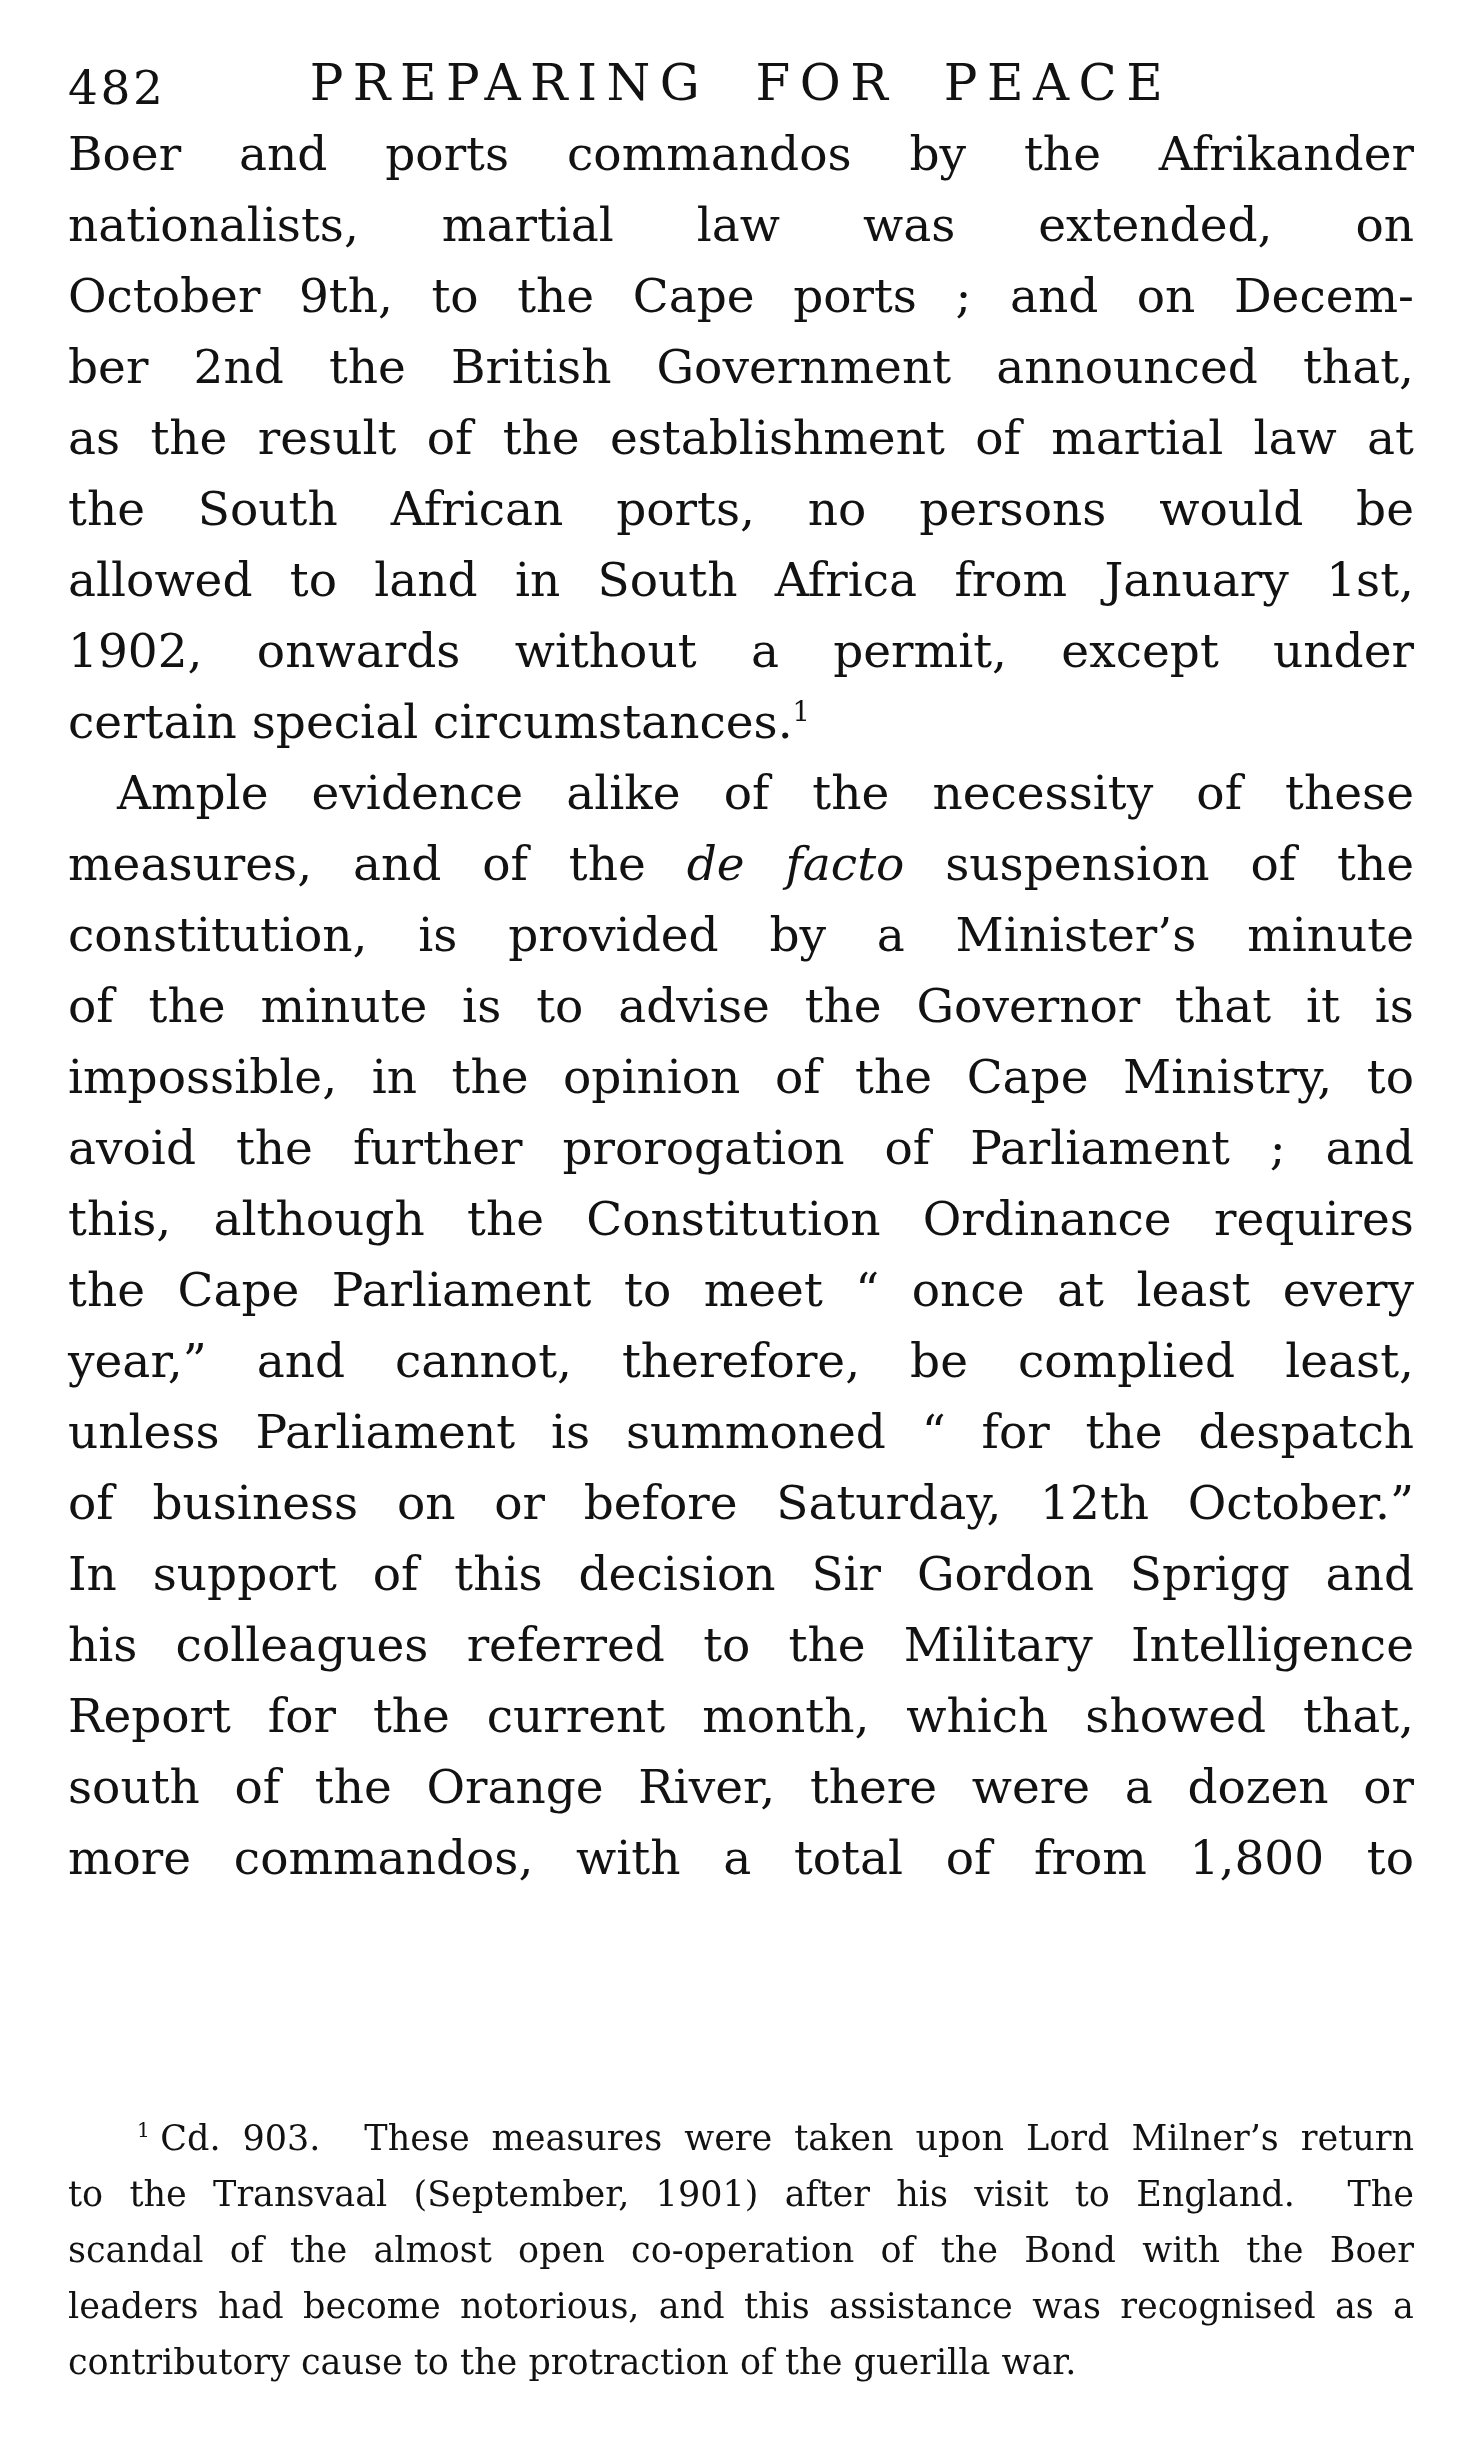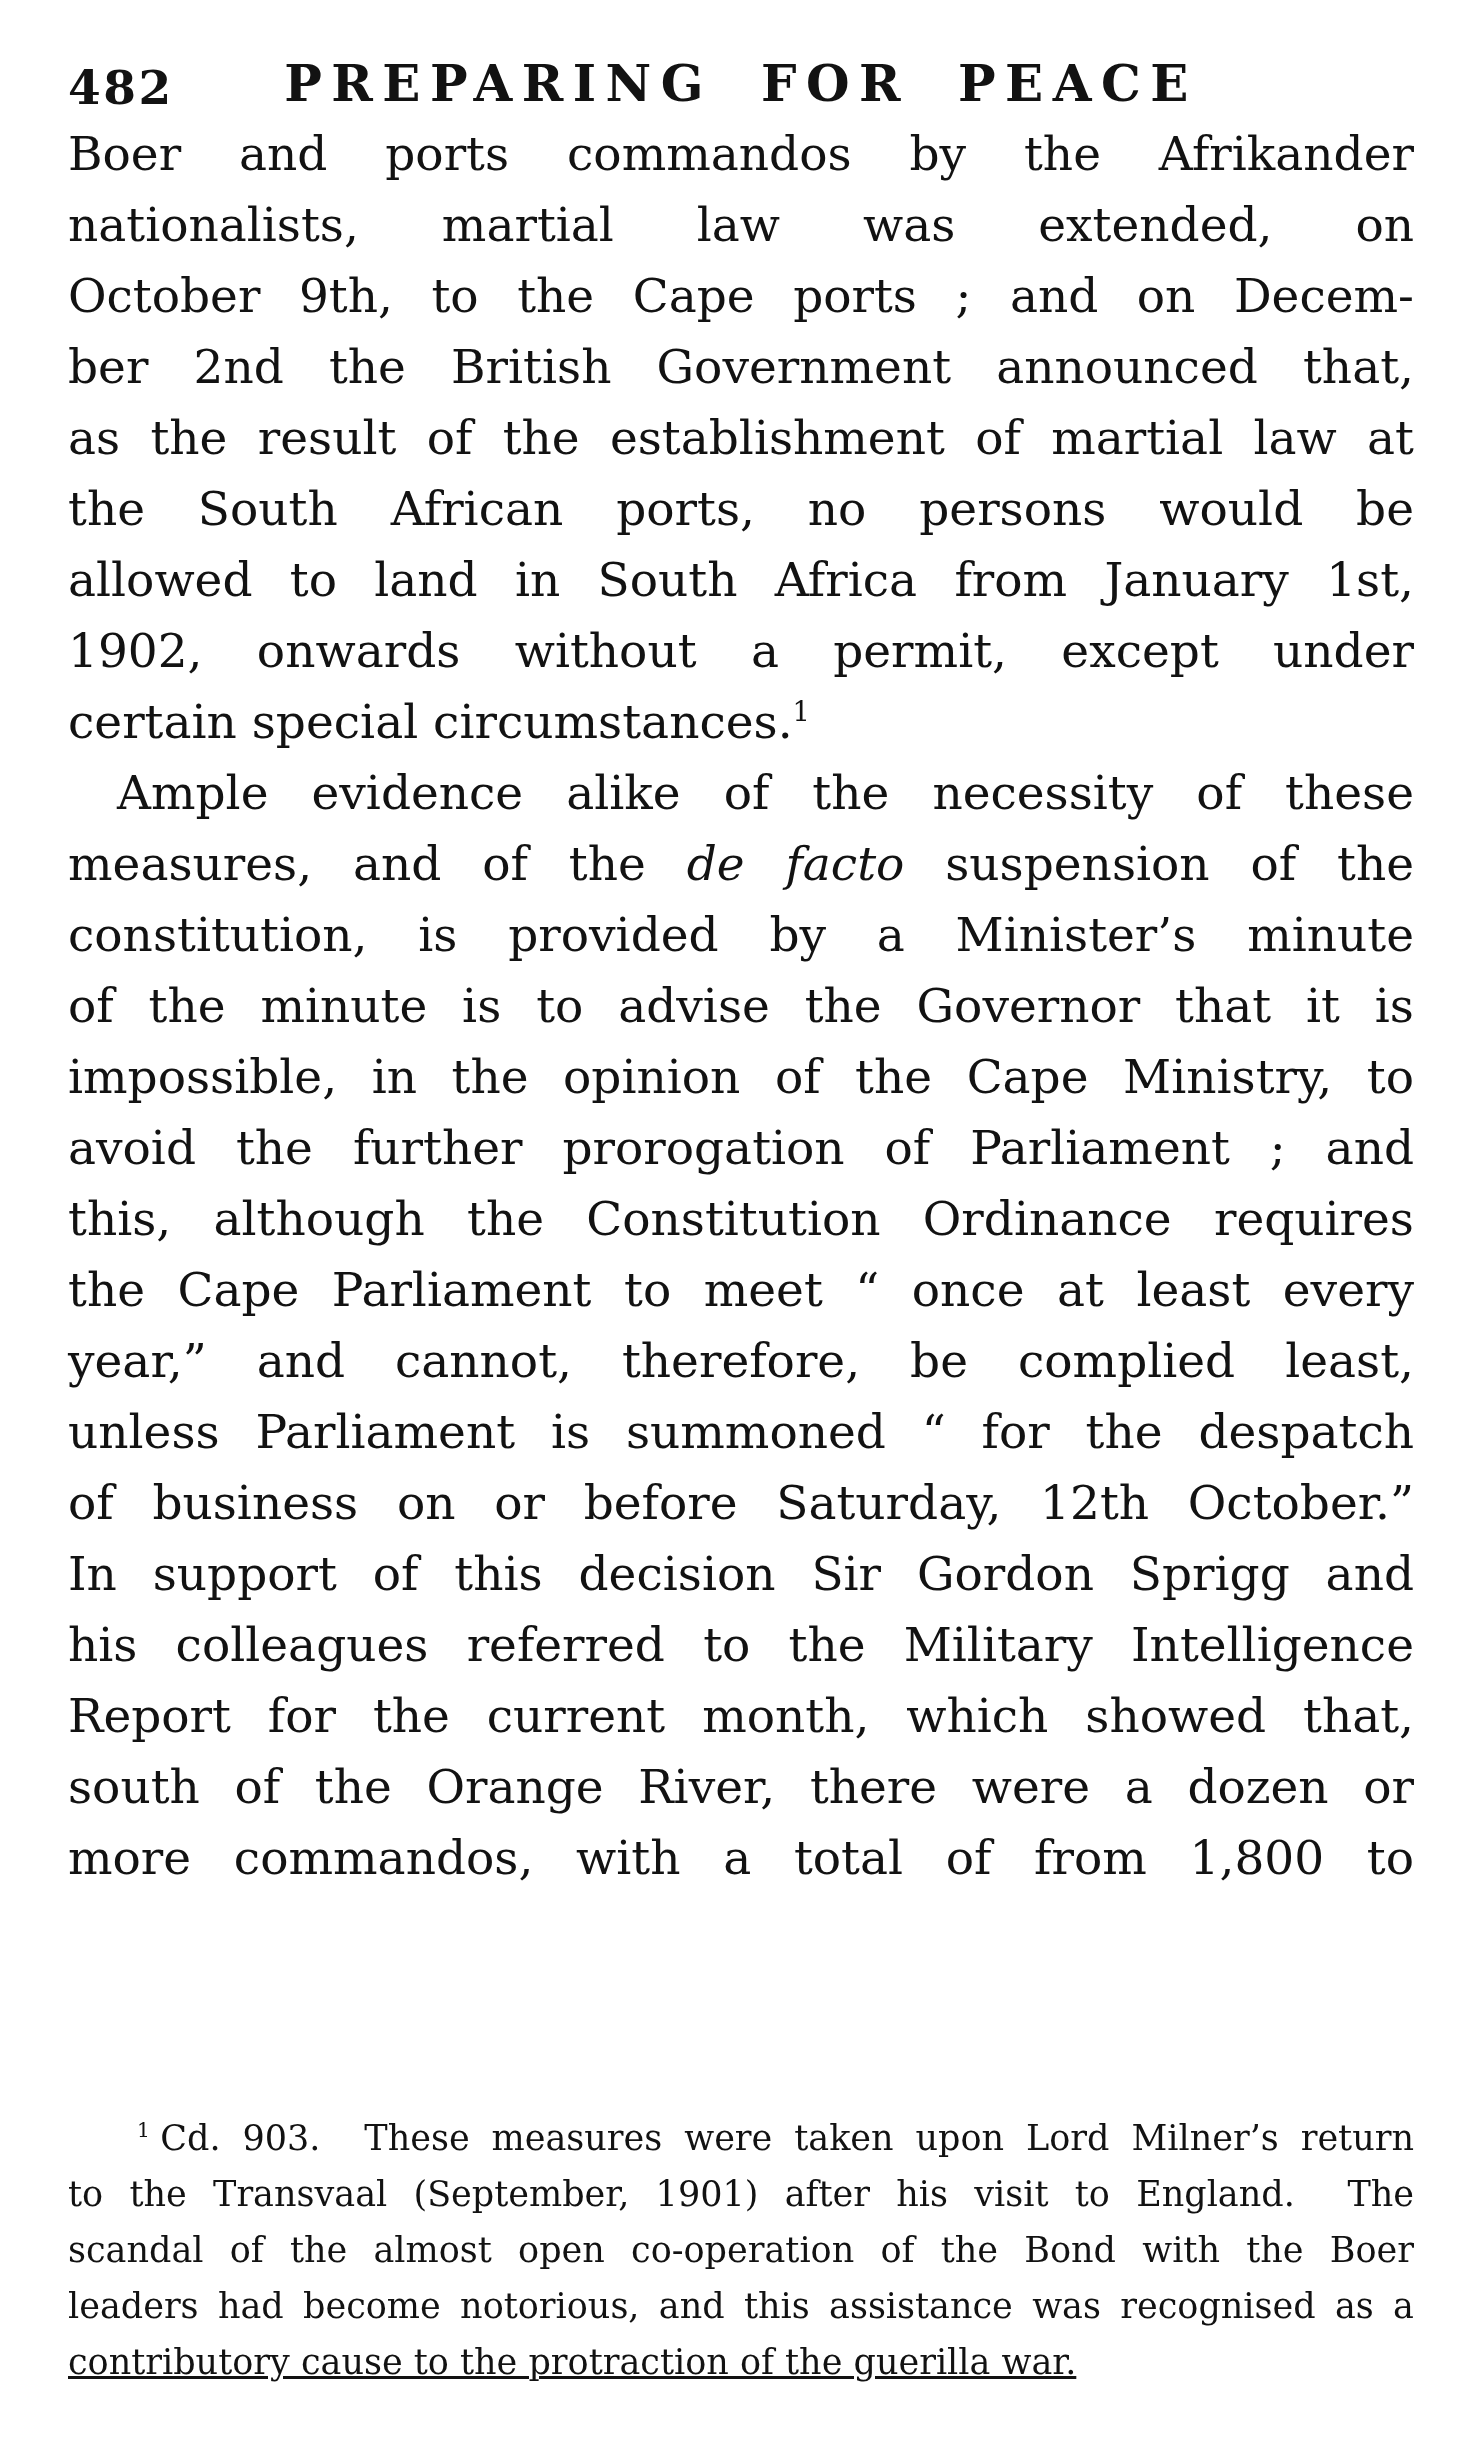--- a/index.html
+++ b/index.html
@@ -19,21 +19,20 @@
     color: #121212;
     font-family: "DejaVu Serif", serif;
     background: #ffffff;
   }
   .running-head {
     position: absolute;
     top: 50px;
     left: 68px;
     right: 65px;
     height: 78px;
-    font-weight: bold;
   }
   .page-number {
     position: absolute;
     left: 0;
     top: 10.4px;
     font-size: 47px;
     letter-spacing: 2.6px;
   }
   .running-title {
     position: absolute;
@@ -86,21 +85,20 @@
   .footnote .line {
     text-align-last: justify;
     text-justify: inter-word;
     height: 56px;
   }
   .footnote .line.fn-first {
     text-indent: 69px;
   }
   .footnote .line.endline {
     text-align-last: left;
-    text-decoration: underline;
   }
   .footnote sup {
     margin-right: 10.4px;
   }
 </style>
 </head>
 <body>
 
 <div class="page">
 

